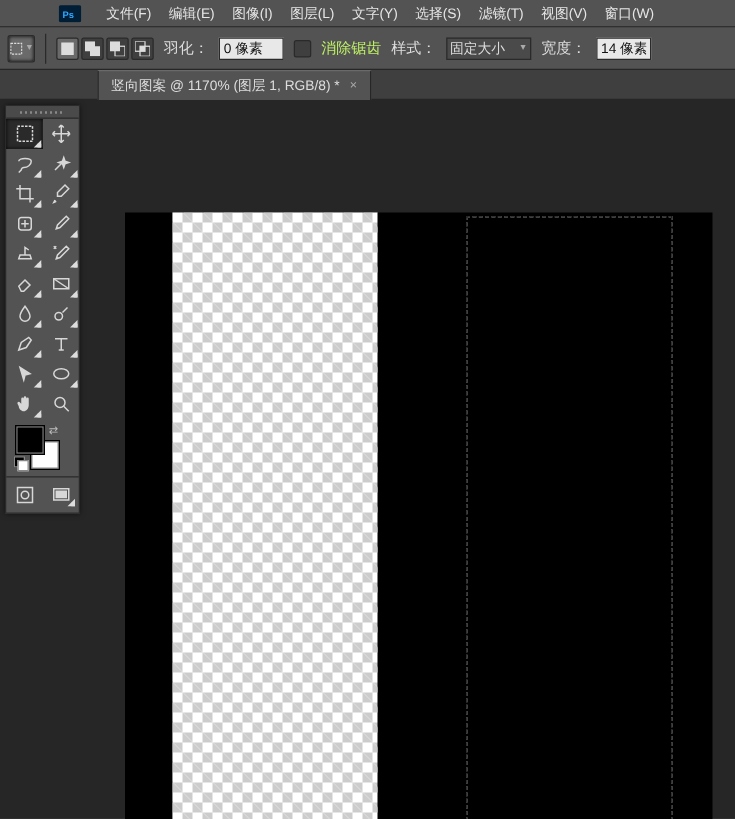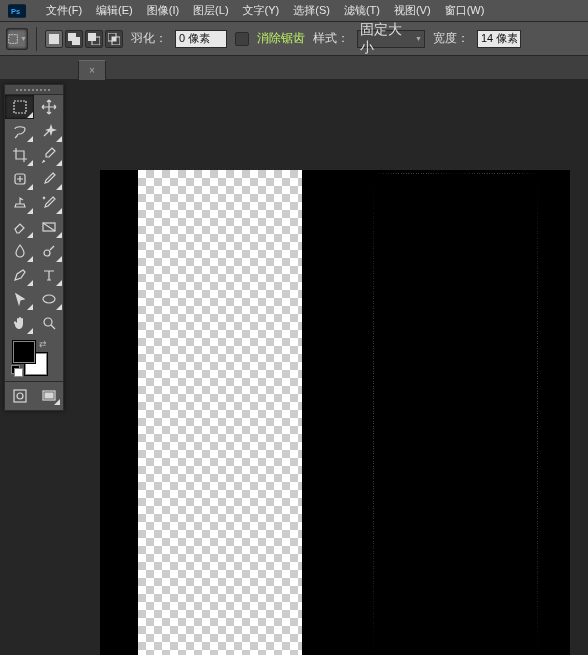--- a/index.html
+++ b/index.html
@@ -1,33 +1,33 @@
 <!DOCTYPE html>
 <html><head>
 <meta charset="utf-8">
 <style>
 * { margin:0; padding:0; box-sizing:border-box; font-family:"Microsoft YaHei",sans-serif; }
 body { background:#535353; width:588px; height:655px; overflow:hidden; color:#ddd; font-size:11px; }
 
 
 .menu-bar { height:22px; background:#535353; display:flex; align-items:center; padding:0 6px; gap:2px; border-bottom:1px solid #262626; }
-.ps-logo { width:22px; height:16px; margin-right:10px; display:flex; align-items:center; justify-content:center; }
+.ps-logo { width:22px; height:16px; margin-right:10px; display:flex; align-items:center; justify-content:center;margin-left:39px; }
 .ps-logo svg { width:18px; height:14px; }
 .menu-item { padding:2px 6px; color:#e6e6e6; cursor:pointer; font-size:11px; }
 
 
 .options-bar { height:34px; background:#535353; display:flex; align-items:center; padding-left:6px; gap:8px; border-bottom:1px solid #262626; }
 .opt-icon { width:18px; height:18px; border:1px solid #2a2a2a; background:#3f3f3f; display:flex; align-items:center; justify-content:center; border-radius:2px; }
 .opt-sel { width:22px; height:22px; border:1px solid #2a2a2a; background:#3f3f3f; display:flex; align-items:center; justify-content:center; border-radius:2px; }
 .opt-sel.active { background:#6a6a6a; box-shadow:inset 0 0 3px #000; }
 .opt-grp { display:flex; gap:2px; align-items:center; }
 .opt-label { color:#ddd; font-size:12px; }
 .opt-input { width:52px; height:18px; background:#e8e8e8; color:#111; border:1px solid #2a2a2a; font-size:11px; padding:0 3px; }
 .opt-check { width:14px; height:14px; border:1px solid #2a2a2a; background:#3f3f3f; border-radius:2px; }
-.opt-select { width:68px; height:18px; background:#4a4a4a; border:1px solid #2a2a2a; color:#ddd; font-size:14px; padding:0 2px; display:flex; align-items:center; justify-content:space-between; }
+.opt-select { width:68px; height:18px; background:#4a4a4a; border:1px solid #2a2a2a; color:#ddd; font-size:11px; padding:0 2px; display:flex; align-items:center; justify-content:space-between; }
 .opt-select::after { content:"▼"; font-size:7px; color:#aaa; }
 .sep { width:1px; height:24px; background:#2a2a2a; }
 
 
 .tab-strip { height:24px; background:#3f3f3f; display:flex; align-items:flex-end; padding-left:78px; border-bottom:1px solid #262626; }
 .tab { background:#535353; color:#ddd; font-size:11px; padding:4px 10px; display:flex; align-items:center; gap:8px; border-top:1px solid #6a6a6a; border-left:1px solid #262626; border-right:1px solid #262626; position:relative; top:1px; }
 .tab .close { font-size:10px; color:#aaa; cursor:pointer; }
 
 
 .main { position:absolute; top:80px; left:0; right:0; bottom:0; background:#262626; }
@@ -124,20 +124,21 @@
   <span class="opt-label">样式：</span>
   <div class="opt-select">
       <span>固定大小</span>
     </div>
   <span class="opt-label">宽度：</span>
   <input class="opt-input" style="width: 44px; text-align: center;" value="14 像素">
 </div>
 
 <div class="tab-strip">
   <div class="tab">
+    <span>竖向图案 @ 1170% (图层 1, RGB/8) *</span>
     <span class="close">×</span>
   </div>
 </div>
 
 <div class="main">
 
   <div class="toolbox">
     <div class="tb-handle"></div>
     <div class="tb-grid">
       <div class="tool active">

